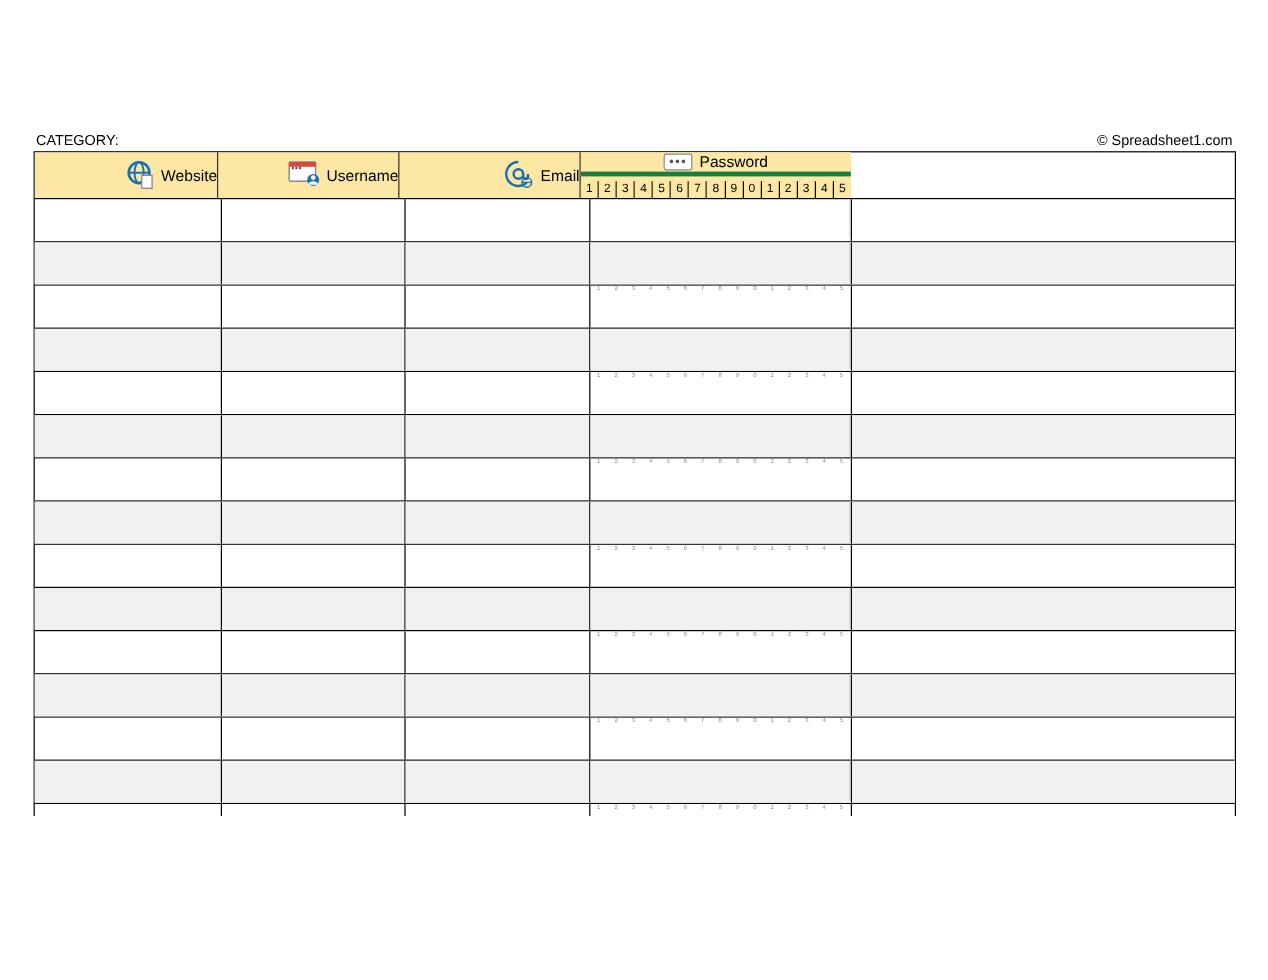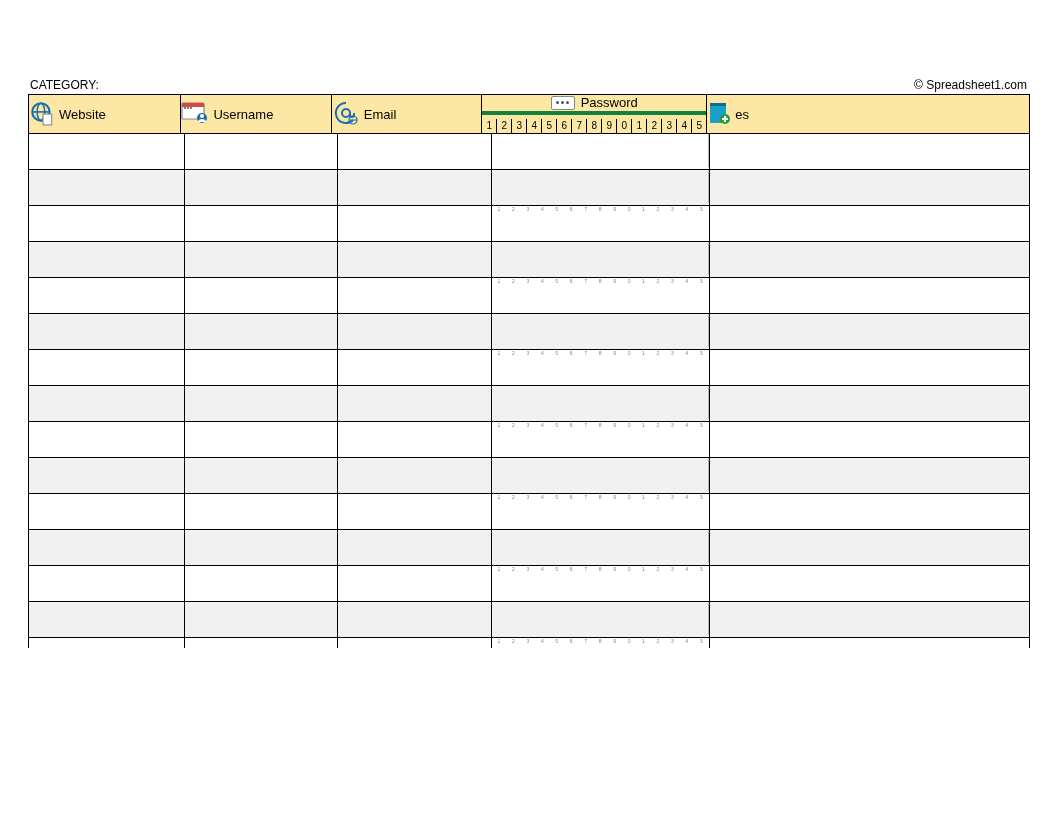--- a/index.html
+++ b/index.html
@@ -1,20 +1,20 @@
 <!DOCTYPE html>
 <html><head>
 <meta charset="utf-8">
 <style>
   html,body{margin:0;padding:0;background:#fff;font-family:Arial,Helvetica,sans-serif;color:#000;}
-  .page{width:1057px;height:648px;position:relative;box-sizing:border-box;padding:78px 28px 0 28px;}
+  .page{width:1057px;height:648px;position:relative;box-sizing:border-box;padding:78px 28px 0 28px;margin-top:32px;}
   .topbar{display:flex;justify-content:space-between;font-size:12px;margin-bottom:2px;padding:0 2px;}
   .grid{border:1px solid #000;border-collapse:collapse;width:1000px;}
   .hdr-row{display:flex;height:38px;}
-  .hdr-cell{background:#fde7a4;border-right:1px solid #000;display:flex;align-items:center;justify-content:flex-start;gap:4px;font-size:13px;position:relative;}
+  .hdr-cell{background:#fde7a4;border-right:1px solid #000;display:flex;align-items:center;justify-content:flex-end;gap:4px;font-size:13px;position:relative;}
   .hdr-cell:last-child{border-right:none;}
   .col-website{width:152px;}
   .col-email{width:150px;}
   .col-username{width:150px;}
   .col-password{width:225px;flex-direction:column;align-items:stretch;justify-content:flex-start;}
   .col-notes{width:323px;}
   .pw-top{display:flex;align-items:center;justify-content:center;height:20px;border-bottom:4px solid #15803d;gap:6px;background:#fde7a4;}
   .pw-nums{display:flex;height:18px;}
   .pw-num{flex:1;border-right:1px solid #000;display:flex;align-items:center;justify-content:center;font-size:10px;background:#fde7a4;}
   .pw-num:last-child{border-right:none;}
@@ -103,31 +103,20 @@
             <div class="pw-num">8</div>
             <div class="pw-num">9</div>
             <div class="pw-num">0</div>
             <div class="pw-num">1</div>
             <div class="pw-num">2</div>
             <div class="pw-num">3</div>
             <div class="pw-num">4</div>
             <div class="pw-num">5</div>
           </div>
       </div>
-      <div class="hdr-cell col-notes">
-        <span class="ico">
-          <svg width="24" height="24" viewBox="0 0 24 24">
-              <rect x="3" y="4" width="16" height="18" rx="1" fill="#1aa0c8"></rect>
-              <rect x="3" y="2" width="16" height="3" fill="#0d6e8c"></rect>
-              <circle cx="18" cy="18" r="5" fill="#2a9d3a"></circle>
-              <path d="M18 15v6M15 18h6" stroke="#fff" stroke-width="2"></path>
-            </svg>
-        </span>
-        <span>es</span>
-      </div>
     </div>
 
     <div id="rows">
         <div class="body-row">
           <div class="body-cell col-website"></div>
           <div class="body-cell col-email"></div>
           <div class="body-cell col-username"></div>
           <div class="body-cell col-password pw-body">
             <div class="pw-slot"></div>
             <div class="pw-slot"></div>

